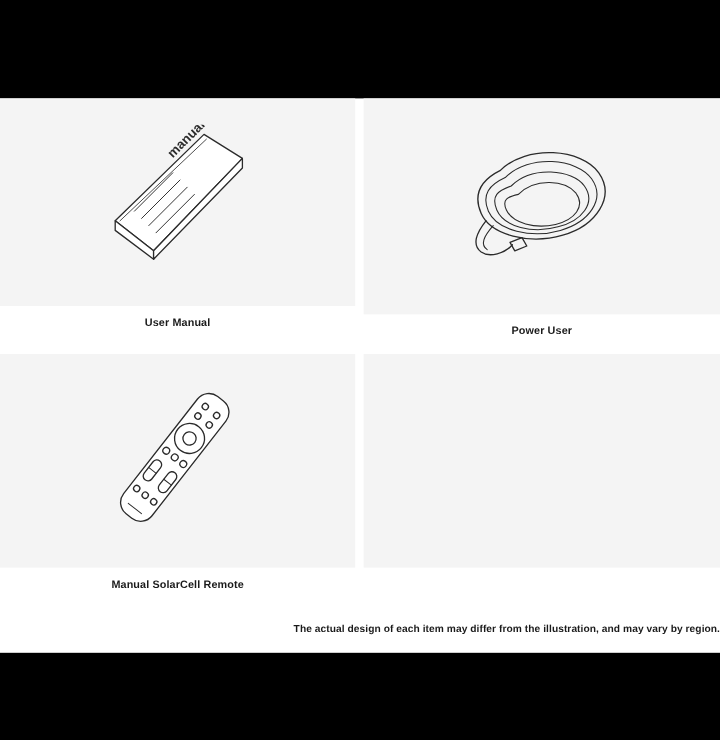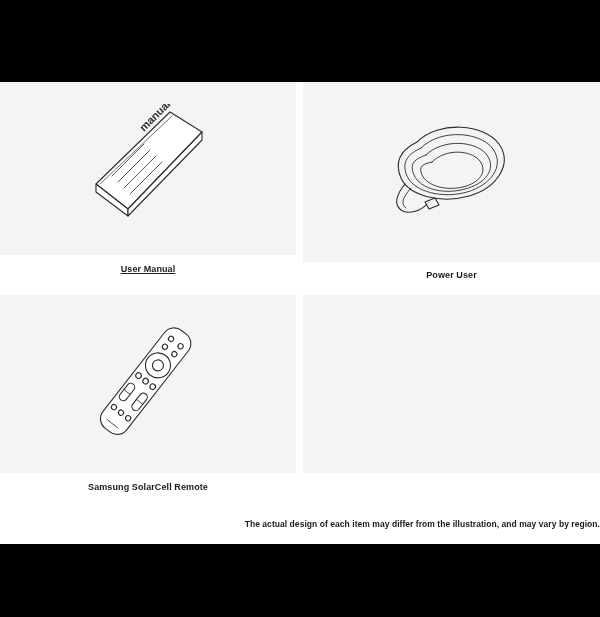--- a/index.html
+++ b/index.html
@@ -42,21 +42,21 @@
     width: 100%;
     text-align: center;
     font-size: 9px;
     letter-spacing: 0.1px;
     color: #1a1a1a;
     font-weight: bold;
     font-family: "Liberation Sans", sans-serif;
   }
   
   #tile-manual   { left: 0px;   top: 0px;   width: 296px; height: 173px; }
-  #cap-manual    { left: 0px;   top: 182px; width: 296px; text-decoration: underline; }
+  #cap-manual    { left: 0px;   top: 182px; width: 296px; }
   #tile-power    { left: 303px; top: 0px;   width: 297px; height: 180px; }
   #cap-power     { left: 303px; top: 188px; width: 297px; }
   #tile-remote   { left: 0px;   top: 213px; width: 296px; height: 178px; }
   #cap-remote    { left: 0px;   top: 400px; width: 296px; }
   #tile-empty    { left: 303px; top: 213px; width: 297px; height: 178px; }
 
   .footnote {
     position: absolute;
     left: 0;
     top: 437px;
@@ -151,21 +151,21 @@
 
               <circle cx="48" cy="110" r="2.6"></circle>
               <circle cx="57" cy="110" r="2.6"></circle>
               <circle cx="66" cy="110" r="2.6"></circle>
 
               <path d="M50 124 L64 124" stroke-width="0.8"></path>
             </g>
           </svg>
         </div>
       </div>
-      <div class="caption" id="cap-remote">Samsung SolarCell Remote</div>
+      <div class="caption" id="cap-remote">Manual SolarCell Remote</div>
 
       <div class="tile" id="tile-empty">
         
       </div>
 
       <div class="footnote">The actual design of each item may differ from the illustration, and may vary by region.</div>
     </div>
   </div>
 </div>
 

